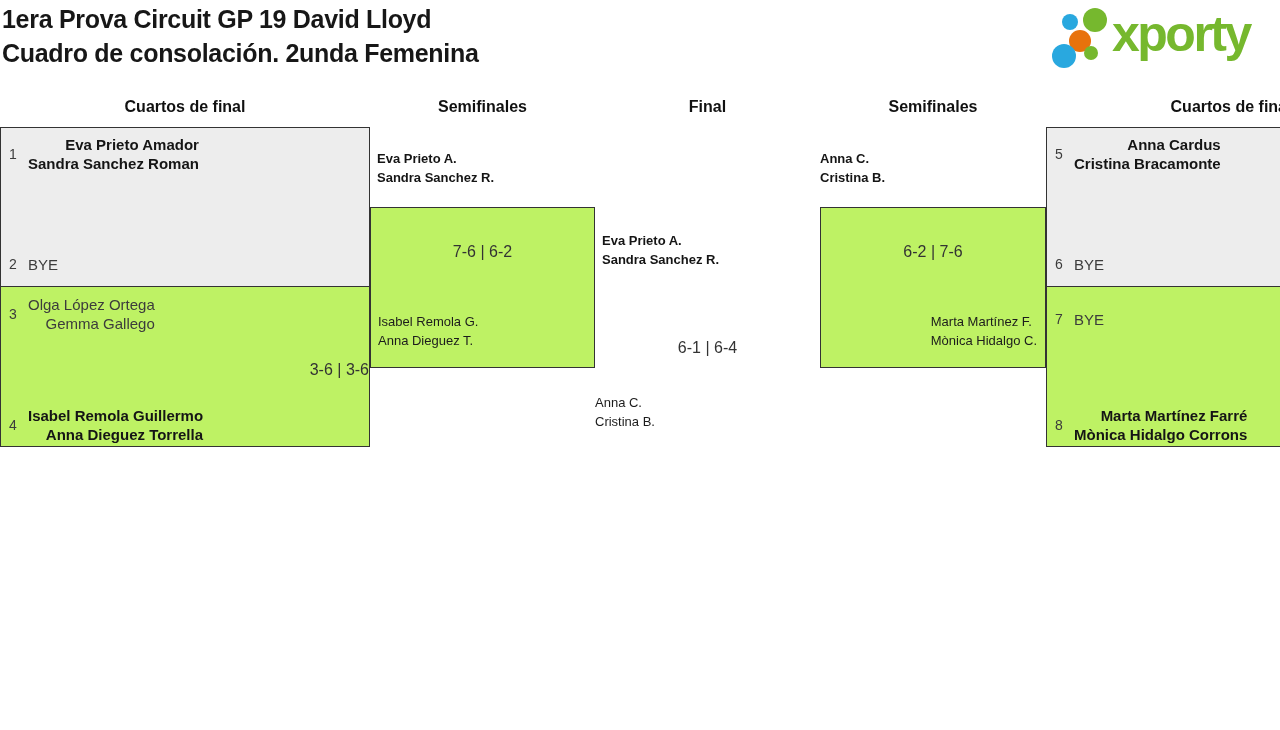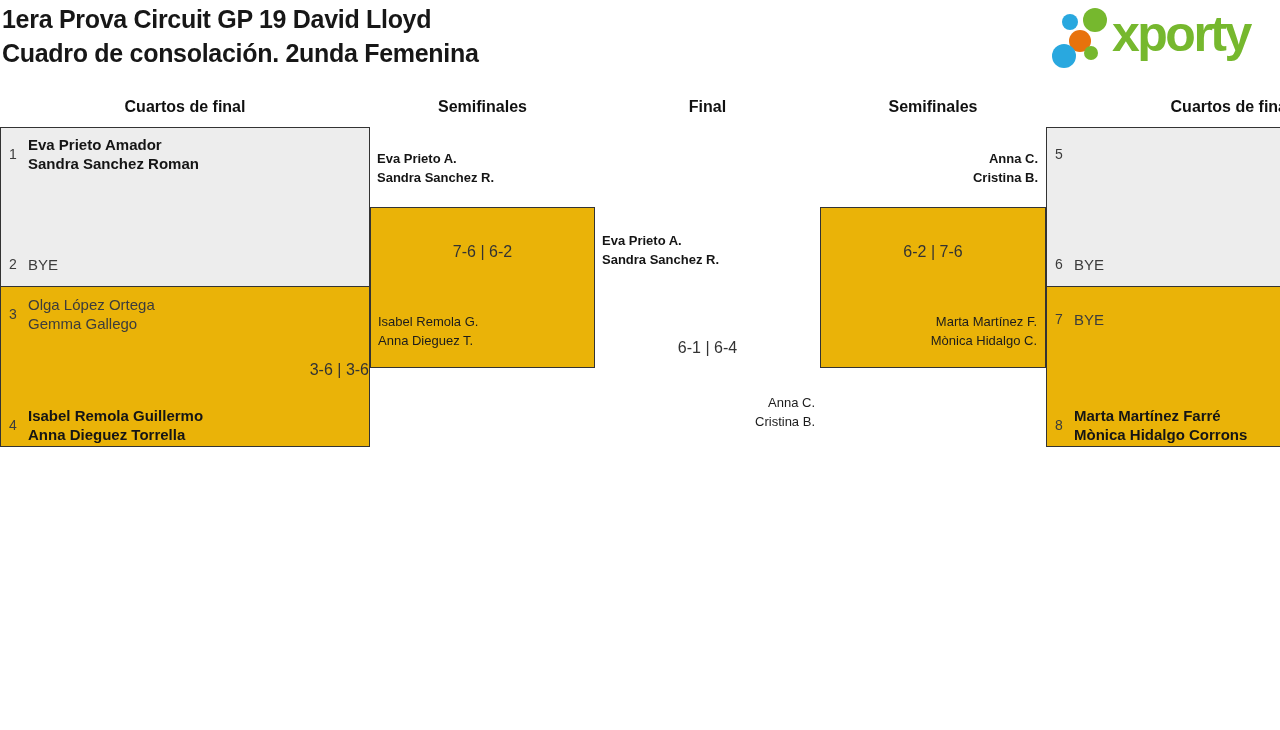--- a/index.html
+++ b/index.html
@@ -43,57 +43,57 @@
     text-align: center;
     font-size: 16px;
     font-weight: 700;
     color: #111;
     white-space: nowrap;
   }
   
   .box {
     position: absolute;
     border: 1px solid #333;
-    background: #eab308;
+    background: #bef264;
   }
   .box.shaded { background: #ededed; }
   .slot {
     position: absolute;
     left: 0; right: 0;
     height: 38px;
     display: flex;
     align-items: center;
   }
   .seed {
     flex: none;
     margin-left: 8px;
     width: 19px;
     font-size: 14px;
     color: #3c3c3c;
   }
-  .names { font-size: 15px; line-height: 19px; color: #3c3c3c; }
+  .names { font-size: 15px; line-height: 19px; color: #3c3c3c; text-align: right; }
   .names .nl { display: block; white-space: nowrap; }
   .bold { font-weight: 700; color: #151515; }
   .score {
     position: absolute;
     left: 0; right: 0;
     text-align: center;
     font-size: 16px;
     line-height: 19px;
     color: #333;
     white-space: nowrap;
   }
   .adv {
     position: absolute;
     font-size: 13px;
     line-height: 19px;
     white-space: nowrap;
   }
   .adv .nl { display: block; }
-  .ta-r { text-align: right; }
+  .ta-r { text-align: left; }
 </style>
 </head>
 <body>
 
 <div class="screen">
 
   <div class="title">
     <div>1era Prova Circuit GP 19 David Lloyd</div>
     <div>Cuadro de consolación. 2unda Femenina</div>
   </div>
@@ -179,20 +179,24 @@
     <div class="score" style="top:34px;">6-2 | 7-6</div>
     <div class="adv ta-r" style="right:8px;top:104px;">
       <span class="nl">Marta Martínez F.</span>
       <span class="nl">Mònica Hidalgo C.</span>
     </div>
   </div>
 
   <div class="box shaded" style="left:1046px;top:127px;width:370px;height:160px;">
     <div class="slot" style="top:7px;">
       <span class="seed">5</span>
+      <span class="names bold">
+        <span class="nl">Anna Cardus</span>
+        <span class="nl">Cristina Bracamonte</span>
+      </span>
     </div>
     <div class="slot" style="top:117px;">
       <span class="seed">6</span>
       <span class="names">
         <span class="nl">BYE</span>
       </span>
     </div>
   </div>
 
   <div class="box" style="left:1046px;top:286px;width:370px;height:161px;">

